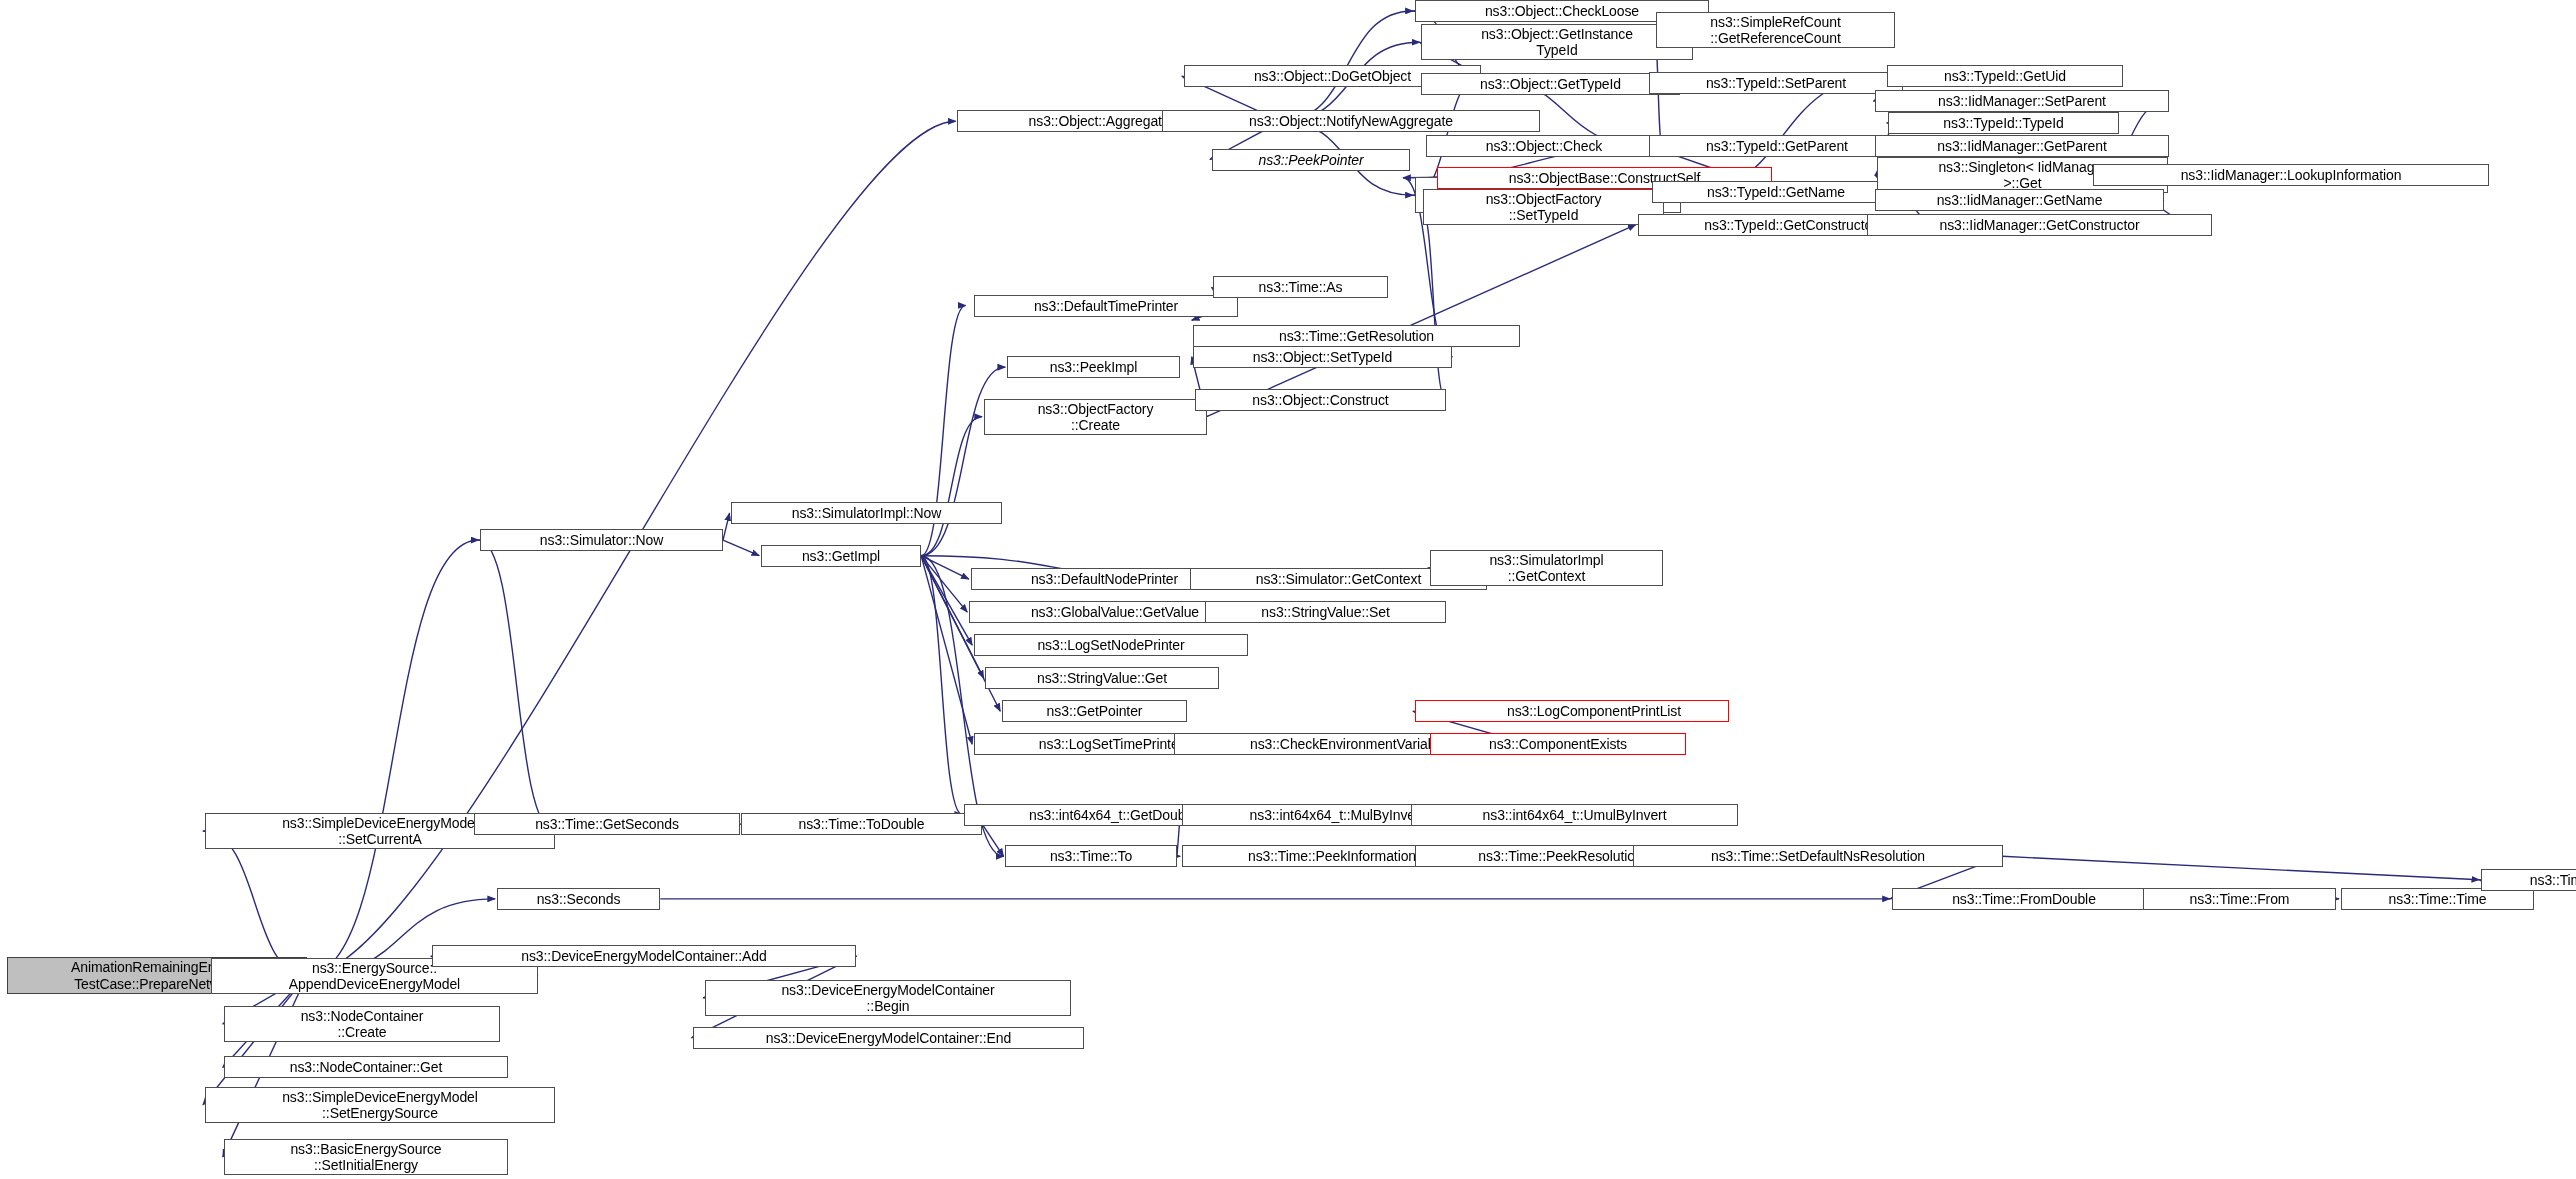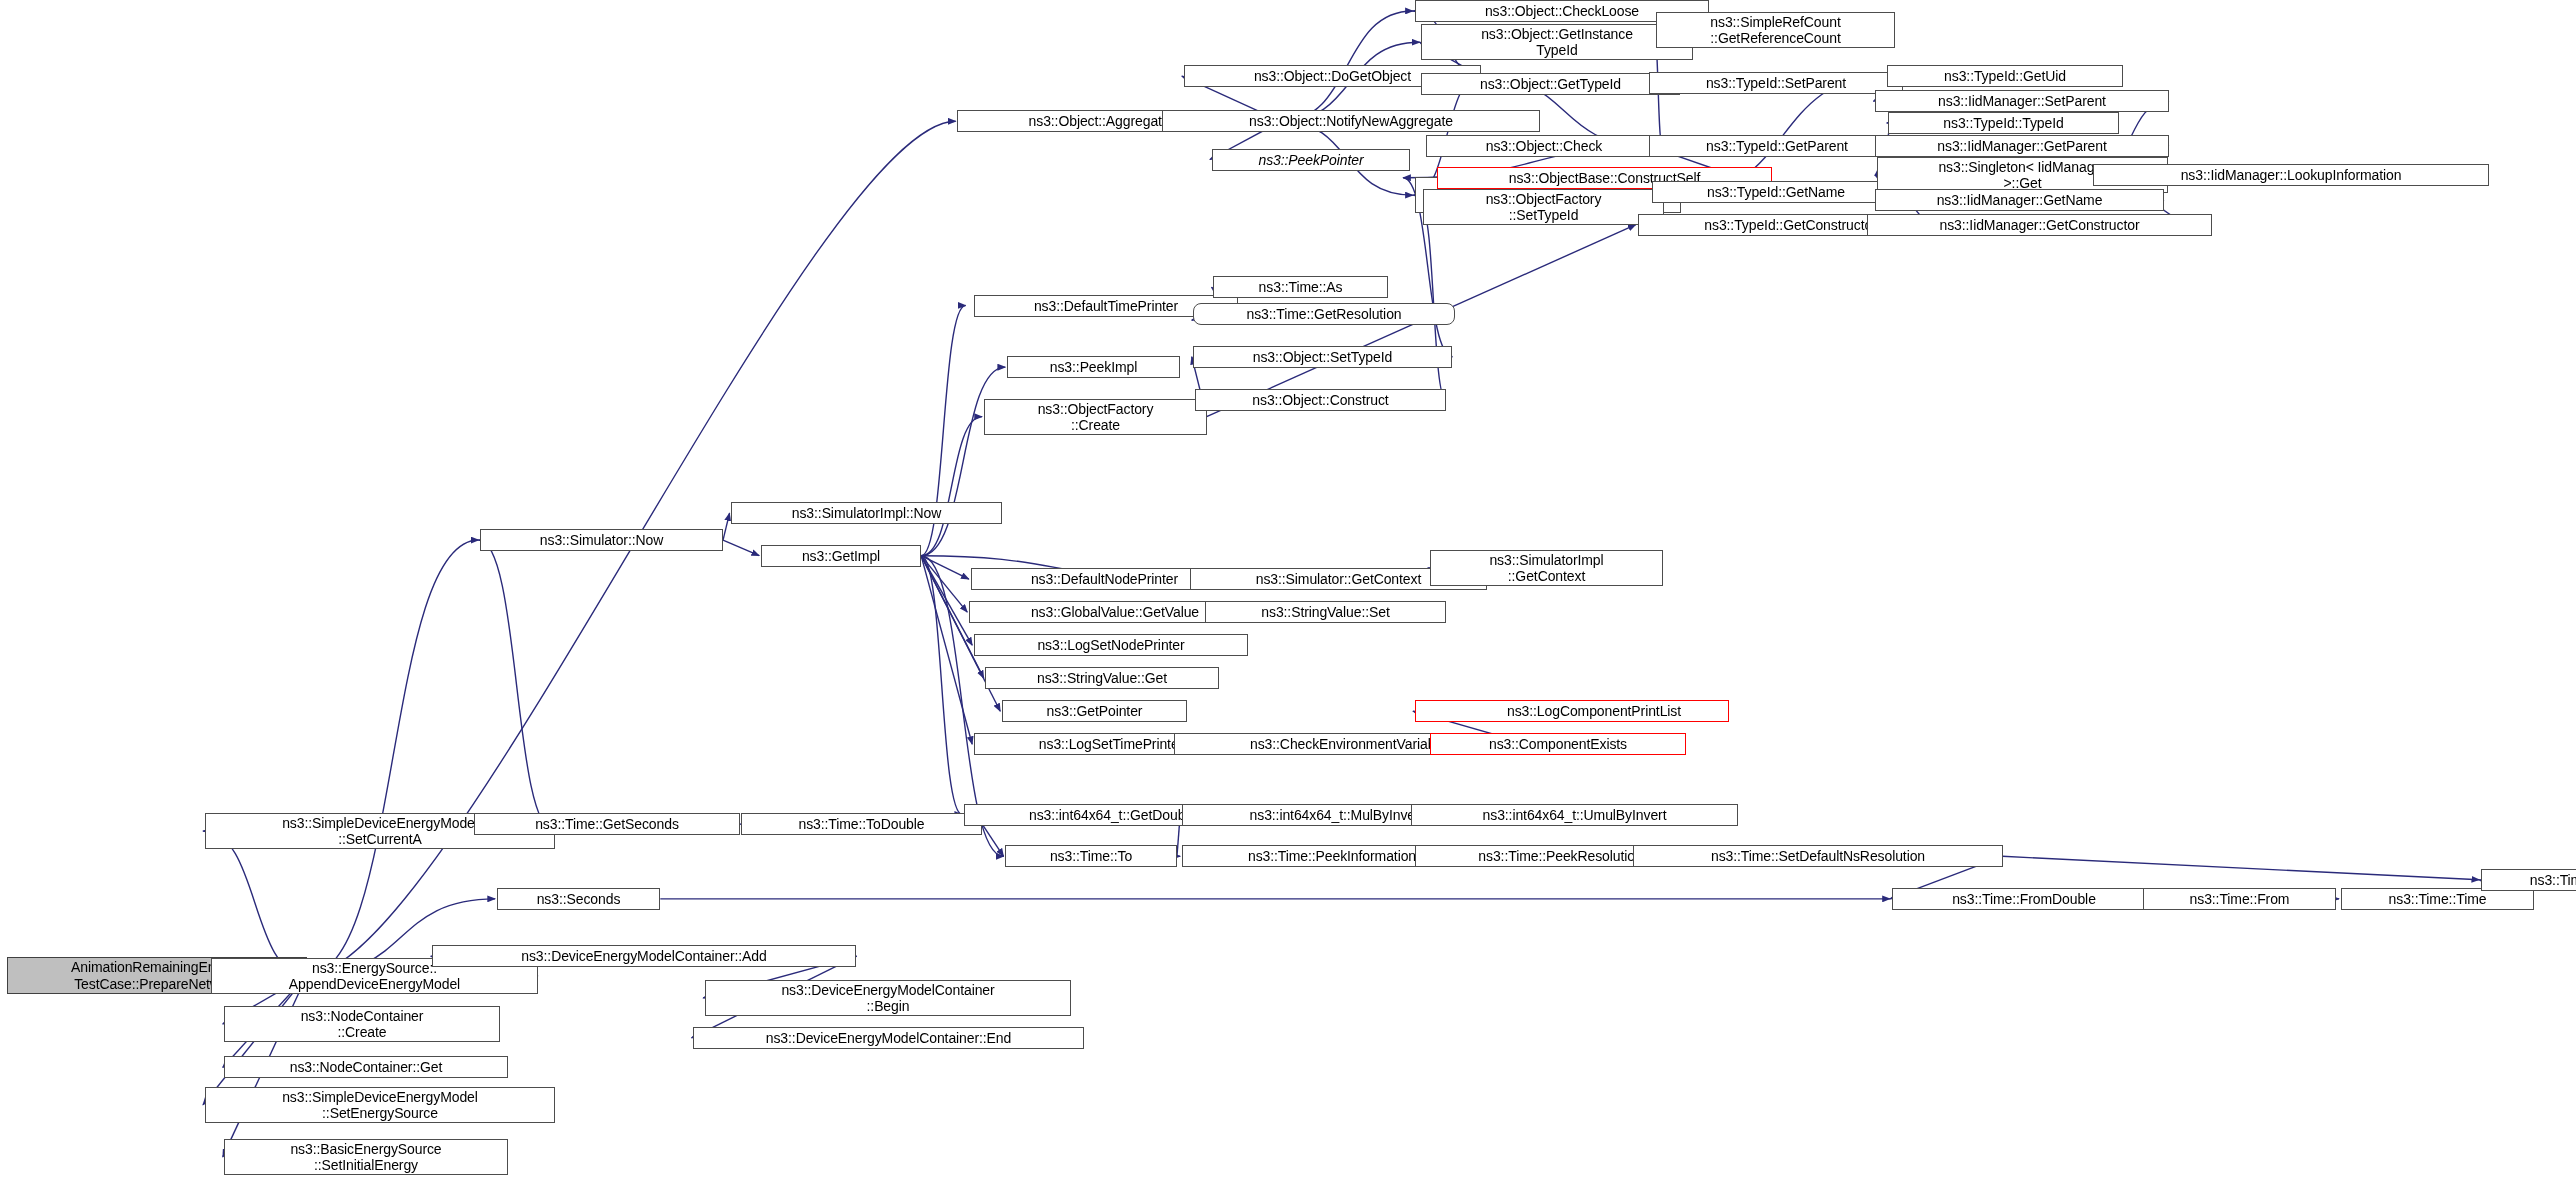--- a/index.html
+++ b/index.html
@@ -172,21 +172,21 @@
       <div class="node thick" style="left: 1421px; top: 24px; width: 272px; height: 36px;">ns3::Object::GetInstance
 TypeId</div>
       <div class="node thick" style="left: 1421px; top: 73px; width: 259px; height: 22px;">ns3::Object::GetTypeId</div>
       <div class="node thick" style="left: 1426px; top: 135px; width: 236px; height: 22px;">ns3::Object::Check</div>
       <div class="node red" style="left: 1405px; top: 167px; width: 335px; height: 22px; margin-left: 32px;">ns3::ObjectBase::ConstructSelf</div>
       <div class="node thick" style="left: 1423px; top: 189px; width: 241px; height: 36px;">ns3::ObjectFactory
 ::SetTypeId</div>
       <div class="node thick" style="left: 1193px; top: 346px; width: 259px; height: 22px;">ns3::Object::SetTypeId</div>
       <div class="node thick" style="left: 1195px; top: 389px; width: 251px; height: 22px;">ns3::Object::Construct</div>
       <div class="node thick" style="left: 1213px; top: 276px; width: 175px; height: 22px;">ns3::Time::As</div>
-      <div class="node thick" style="left: 1193px; top: 303px; width: 262px; height: 22px; border-radius: 8px;">ns3::Time::GetResolution</div>
+      <div class="node thick" style="left: 1193px; top: 325px; width: 327px; height: 22px;">ns3::Time::GetResolution</div>
       <div class="node thick" style="left: 1190px; top: 568px; width: 297px; height: 22px;">ns3::Simulator::GetContext</div>
       <div class="node thick" style="left: 1205px; top: 601px; width: 241px; height: 22px;">ns3::StringValue::Set</div>
       <div class="node thick" style="left: 1430px; top: 550px; width: 233px; height: 36px;">ns3::SimulatorImpl
 ::GetContext</div>
       <div class="node thick" style="left: 1174px; top: 733px; width: 355px; height: 22px;">ns3::CheckEnvironmentVariables</div>
       <div class="node red" style="left: 1415px; top: 700px; width: 314px; height: 22px; padding-left: 44px;">ns3::LogComponentPrintList</div>
       <div class="node red" style="left: 1430px; top: 733px; width: 256px; height: 22px;">ns3::ComponentExists</div>
       <div class="node thick" style="left: 1182px; top: 804px; width: 309px; height: 22px;">ns3::int64x64_t::MulByInvert</div>
       <div class="node thick" style="left: 1411px; top: 804px; width: 327px; height: 22px;">ns3::int64x64_t::UmulByInvert</div>
       <div class="node thick" style="left: 1182px; top: 845px; width: 300px; height: 22px;">ns3::Time::PeekInformation</div>

